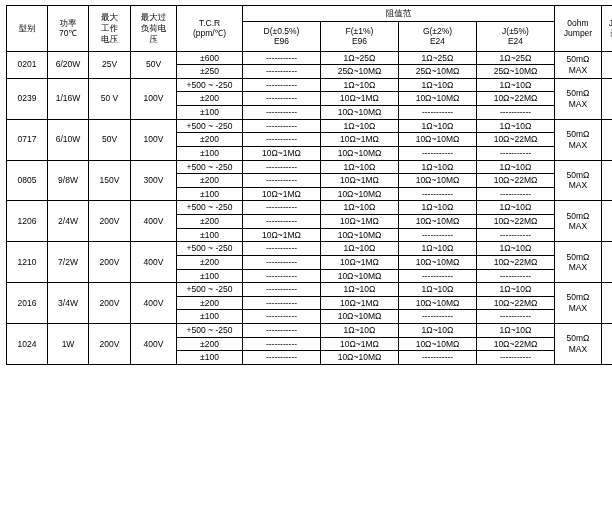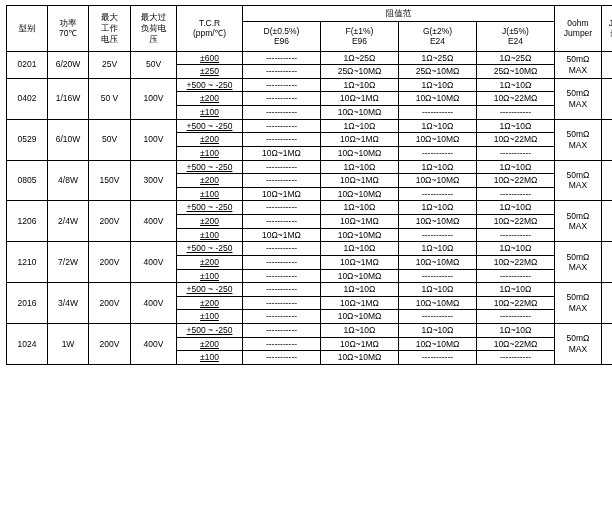--- a/index.html
+++ b/index.html
@@ -40,21 +40,20 @@
   .colw-volt { width: 42px; }
   .colw-over { width: 46px; }
   .colw-tcr { width: 66px; }
   .colw-res { width: 78px; }
   .colw-jump { width: 47px; }
   .colw-cur { width: 43px; }
 
   td.tcr-cell {
     font-size: 8px;
     white-space: nowrap;
-    text-decoration: underline;
   }
   td.res-cell {
     font-size: 8px;
     white-space: nowrap;
   }
   .jumper-cell {
     font-size: 8px;
     line-height: 2.0;
     margin-top: 8px;
   }
@@ -110,21 +109,21 @@
         <td class="nowrap" rowspan="2">0.5A</td>
       </tr>
       <tr>
         <td class="tcr-cell">±250</td>
         <td class="res-cell">-----------</td>
         <td class="res-cell">25Ω~10MΩ</td>
         <td class="res-cell">25Ω~10MΩ</td>
         <td class="res-cell">25Ω~10MΩ</td>
       </tr>
       <tr>
-        <td class="nowrap" rowspan="3">0402</td>
+        <td class="nowrap" rowspan="3">0239</td>
         <td class="nowrap" rowspan="3">1/16W</td>
         <td class="nowrap" rowspan="3">50 V</td>
         <td class="nowrap" rowspan="3">100V</td>
         <td class="tcr-cell">+500 ~ -250</td>
         <td class="res-cell">-----------</td>
         <td class="res-cell">1Ω~10Ω</td>
         <td class="res-cell">1Ω~10Ω</td>
         <td class="res-cell">1Ω~10Ω</td>
         <td class="jumper-cell" rowspan="3">50mΩ<br>MAX</td>
         <td class="nowrap" rowspan="3">1A</td>
@@ -137,21 +136,21 @@
         <td class="res-cell">10Ω~22MΩ</td>
       </tr>
       <tr>
         <td class="tcr-cell">±100</td>
         <td class="res-cell">-----------</td>
         <td class="res-cell">10Ω~10MΩ</td>
         <td class="res-cell">-----------</td>
         <td class="res-cell">-----------</td>
       </tr>
       <tr>
-        <td class="nowrap" rowspan="3">0529</td>
+        <td class="nowrap" rowspan="3">0717</td>
         <td class="nowrap" rowspan="3">6/10W</td>
         <td class="nowrap" rowspan="3">50V</td>
         <td class="nowrap" rowspan="3">100V</td>
         <td class="tcr-cell">+500 ~ -250</td>
         <td class="res-cell">-----------</td>
         <td class="res-cell">1Ω~10Ω</td>
         <td class="res-cell">1Ω~10Ω</td>
         <td class="res-cell">1Ω~10Ω</td>
         <td class="jumper-cell" rowspan="3">50mΩ<br>MAX</td>
         <td class="nowrap" rowspan="3">1A</td>
@@ -165,21 +164,21 @@
       </tr>
       <tr>
         <td class="tcr-cell">±100</td>
         <td class="res-cell">10Ω~1MΩ</td>
         <td class="res-cell">10Ω~10MΩ</td>
         <td class="res-cell">-----------</td>
         <td class="res-cell">-----------</td>
       </tr>
       <tr>
         <td class="nowrap" rowspan="3">0805</td>
-        <td class="nowrap" rowspan="3">4/8W</td>
+        <td class="nowrap" rowspan="3">9/8W</td>
         <td class="nowrap" rowspan="3">150V</td>
         <td class="nowrap" rowspan="3">300V</td>
         <td class="tcr-cell">+500 ~ -250</td>
         <td class="res-cell">-----------</td>
         <td class="res-cell">1Ω~10Ω</td>
         <td class="res-cell">1Ω~10Ω</td>
         <td class="res-cell">1Ω~10Ω</td>
         <td class="jumper-cell" rowspan="3">50mΩ<br>MAX</td>
         <td class="nowrap" rowspan="3">1.5A</td>
       </tr>

